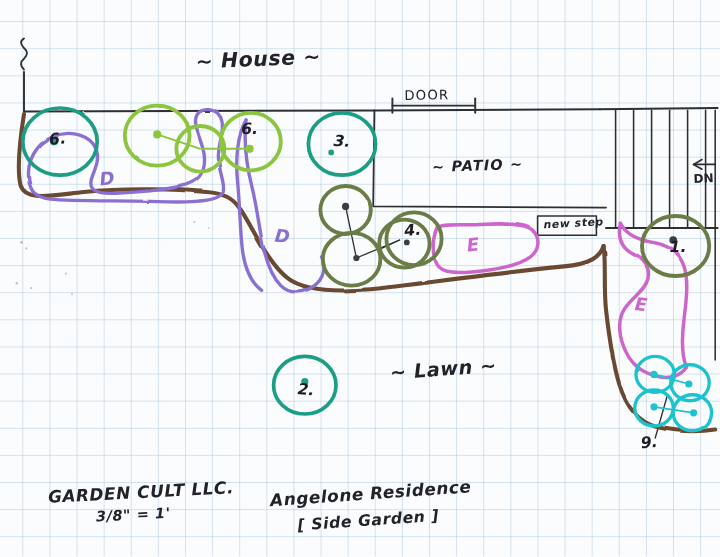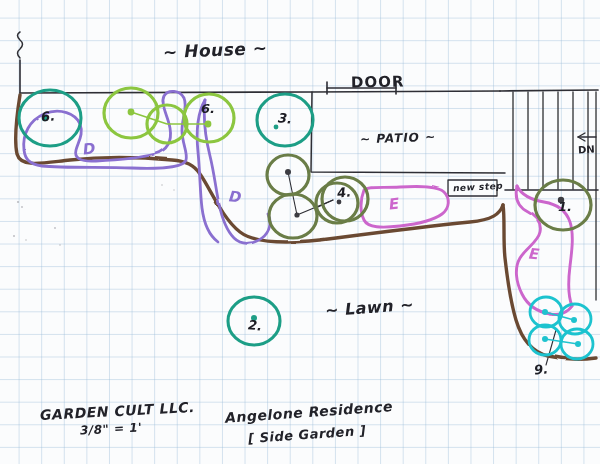--- a/index.html
+++ b/index.html
@@ -23,21 +23,21 @@
   #vec{position:absolute;left:0;top:0;width:600px;height:464px;}
   .hand{
     position:absolute;
     color:#222229;
     font-family:"DejaVu Sans",sans-serif;
     white-space:nowrap;
     pointer-events:none;
   }
   .ink{font-style:italic;letter-spacing:.5px;}
   .lbl-house{left:163px;top:40px;font-size:17px;font-weight:600;transform:rotate(-2.5deg);}
-  .lbl-door{left:351px;top:73px;font-size:15px;font-weight:700;letter-spacing:1px;transform:rotate(-1deg);}
+  .lbl-door{left:337px;top:73px;font-size:11px;font-weight:400;letter-spacing:1px;transform:rotate(-1deg);}
   .lbl-patio{left:360px;top:131px;font-size:12px;font-weight:600;letter-spacing:1px;transform:rotate(-2deg);}
   .lbl-lawn{left:325px;top:298px;font-size:16px;font-weight:600;transform:rotate(-4deg);}
   .lbl-newstep{left:453px;top:182px;font-size:9px;font-weight:600;transform:rotate(-3deg);}
   .lbl-dn{left:578px;top:144px;font-size:10px;font-weight:600;transform:rotate(-3deg);}
   .lbl-firm{left:40px;top:403px;font-size:14px;font-weight:600;transform:rotate(-3deg);}
   .lbl-scale{left:80px;top:422px;font-size:12px;font-weight:600;transform:rotate(-3deg);}
   .lbl-client{left:225px;top:404px;font-size:14px;font-weight:600;transform:rotate(-4deg);}
   .lbl-sub{left:248px;top:427px;font-size:13px;font-weight:600;transform:rotate(-4deg);}
   .plant-tag{
     position:absolute;

